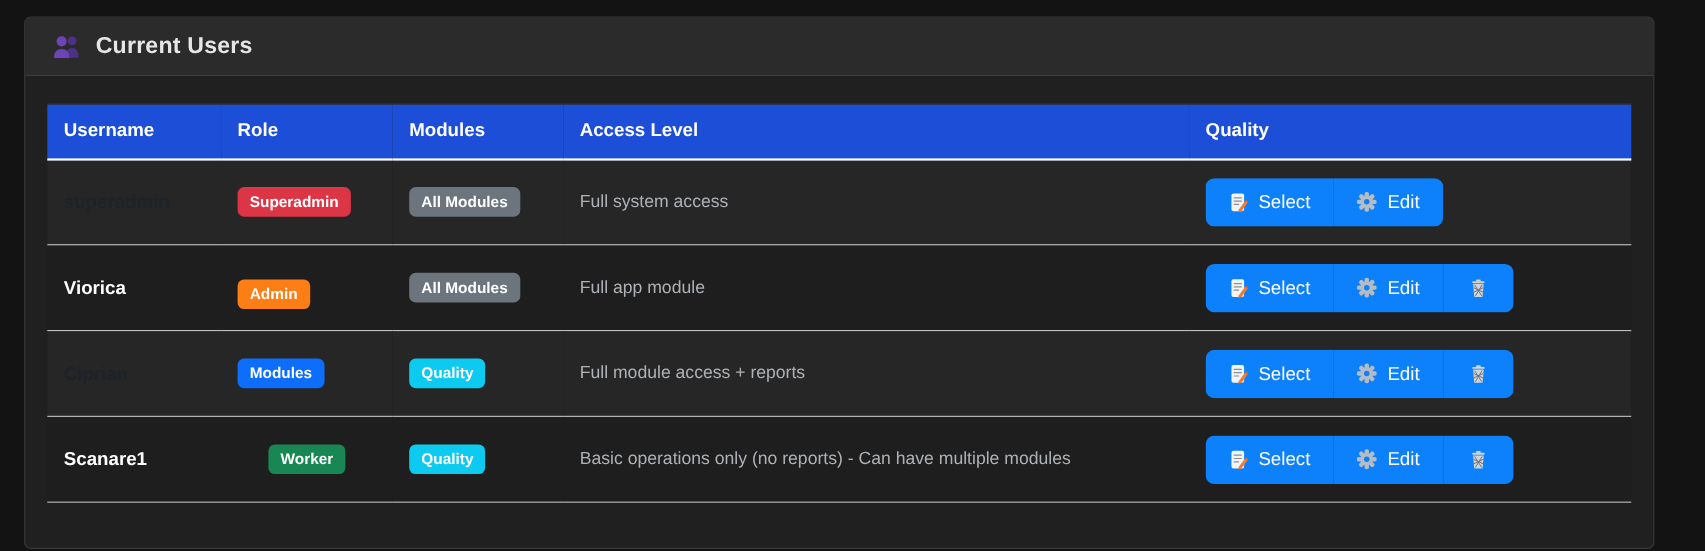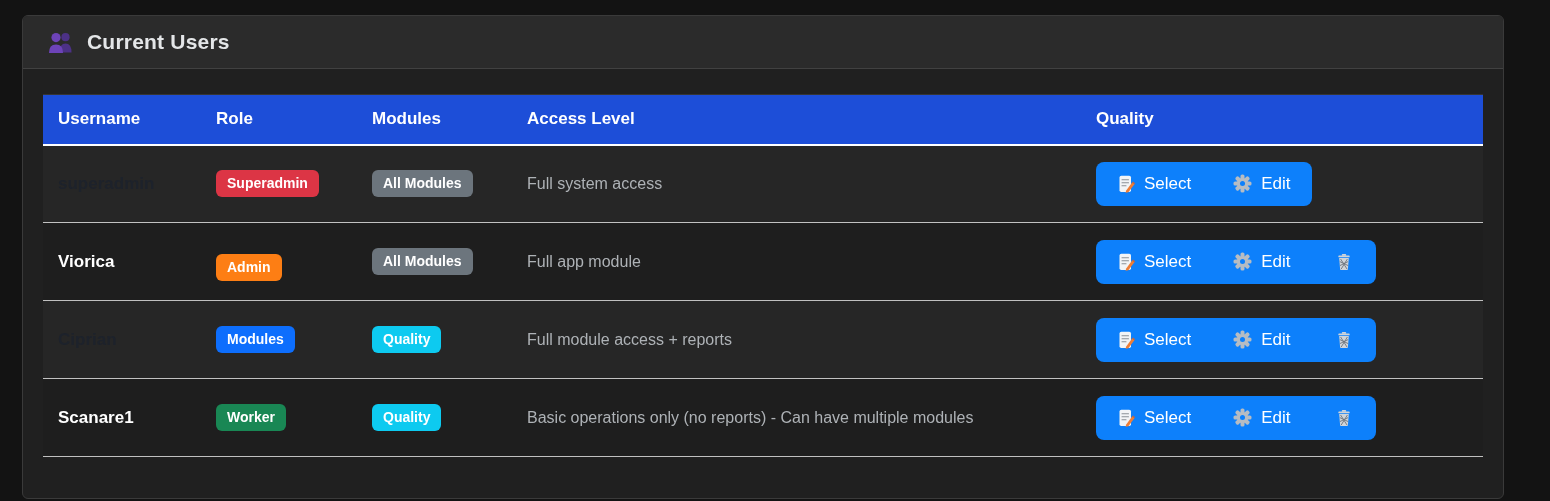--- a/index.html
+++ b/index.html
@@ -283,21 +283,21 @@
           </span>
         </button>
       </div>
     </td>
   </tr>
             <tr class="user-row">
     <td>
       <span class="username">Scanare1</span>
     </td>
     <td>
-      <span class="badge" style="background: rgb(25, 135, 84);">Worker</span>
+      <span class="badge" style="background: rgb(25, 135, 84); margin-left: 28px;">Worker</span>
     </td>
     <td>
       <span class="badge" style="background: rgb(13, 202, 240);">Quality</span>
     </td>
     <td>
       <span class="access">Basic operations only (no reports) - Can have multiple modules</span>
     </td>
     <td>
       <div class="btn-group">
         <button class="abtn">

